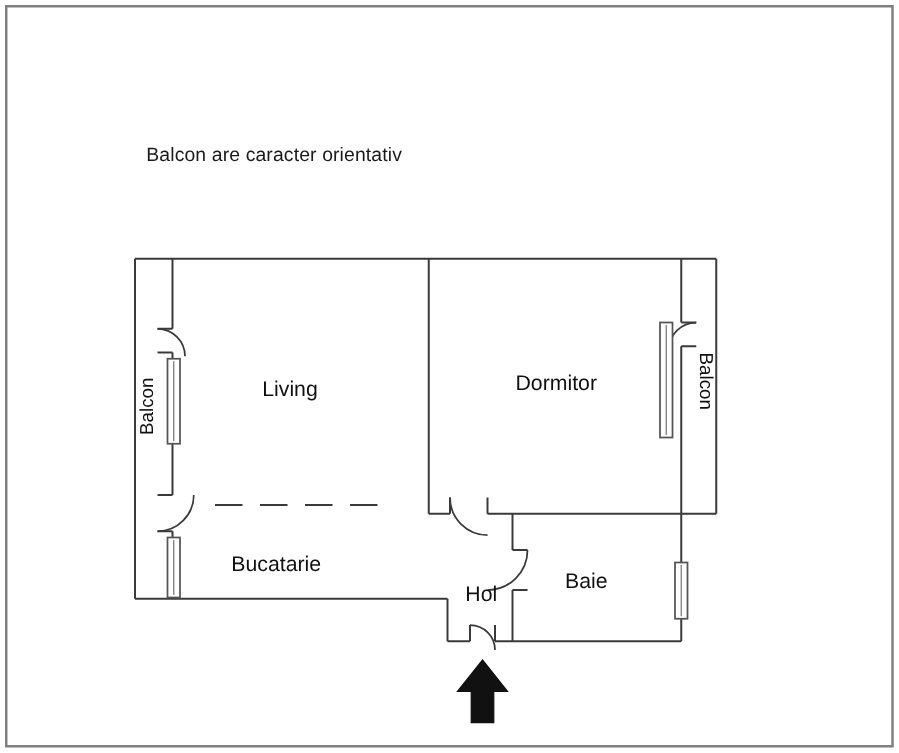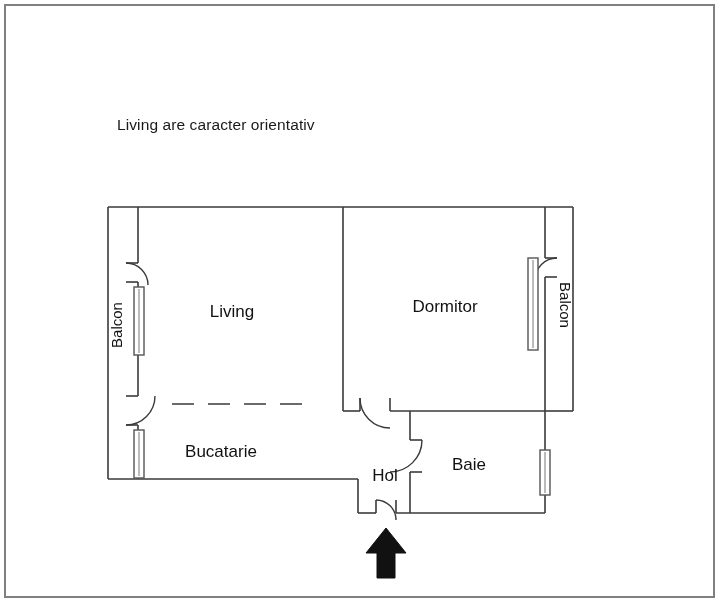--- a/index.html
+++ b/index.html
@@ -54,21 +54,21 @@
     fill: #111111;
   }
 </style>
 </head>
 <body>
 
 <div id="page">
 
   <div id="outer-frame"></div>
 
-  <div id="note">Living are caracter orientativ</div>
+  <div id="note">Balcon are caracter orientativ</div>
 
   <svg id="plan-svg" width="719" height="602" viewBox="0 0 719 602">
 
     <g fill="none" stroke="#3a3a3a" stroke-width="1.6">
 
       <path d="M 108 207 L 573 207"></path>
 
       <path d="M 108 207 L 108 479"></path>
 
       <path d="M 108 479 L 358 479"></path>

